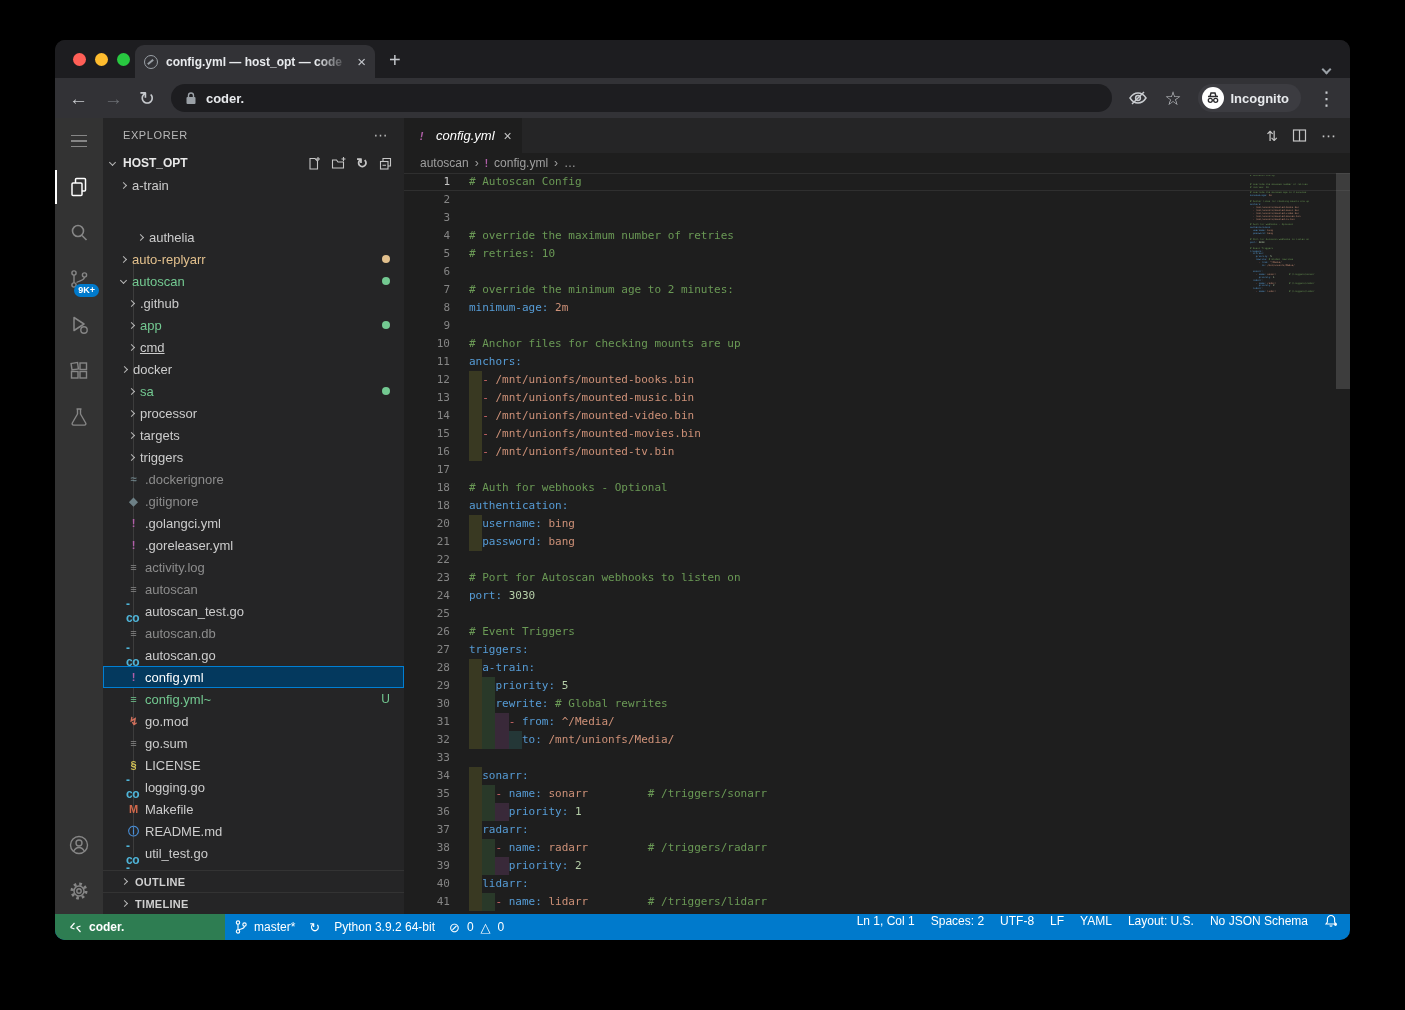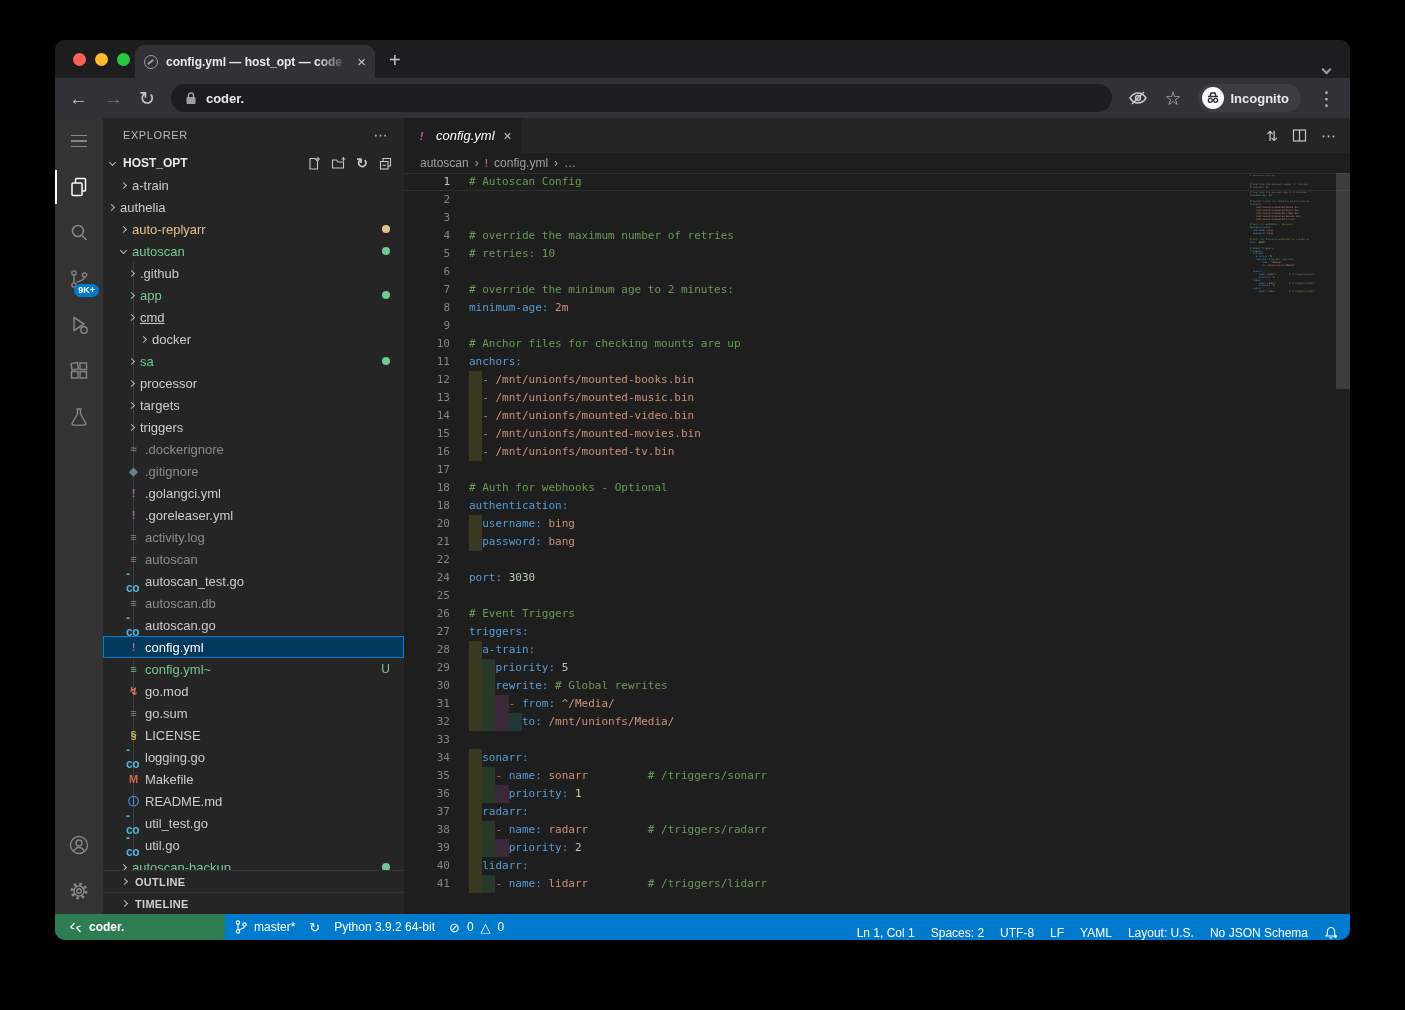--- a/index.html
+++ b/index.html
@@ -95,21 +95,21 @@
   .tok { position:relative; }
   .c{color:#6a9955}.k{color:#569cd6}.s{color:#ce9178}.n{color:#b5cea8}.d{color:#d16969}.t{color:#d4d4d4}
   .minimap { position:absolute; top:2px; right:16px; width:84px; overflow:hidden;
     font-size:2.4px; line-height:2.9px; white-space:pre; opacity:.95; }
   .vslider { position:absolute; right:0; top:-6px; width:14px; height:222px; background:rgba(121,121,121,.35); }
 
   
   .statusbar { height:26px; flex:none; background:#007acc; display:flex; align-items:stretch; color:#fff; font-size:12px; }
   .st-remote { background:#2e7d52; display:flex; align-items:center; gap:7px; padding:0 14px; width:170px; font-weight:700; }
   .st-left { display:flex; align-items:center; gap:14px; padding:0 10px; }
-  .st-right { margin-left:auto; display:flex; align-items:flex-end; gap:16px; padding-right:12px; }
+  .st-right { margin-left:auto; display:flex; align-items:flex-start; gap:16px; padding-right:12px; }
   .st-item { display:flex; align-items:center; gap:7px; white-space:nowrap; }
   .st-ic { font-size:13px; line-height:1; }
   svg.icon { display:block; }
 </style>
 </head>
 <body>
 
 <div class="window">
 
   <div class="tabstrip">
@@ -247,21 +247,21 @@
               <path d="M5 5.5V2.5h7.5V10h-2.5M4.5 9.2h3.5" stroke="#cfcfcf" stroke-width="1.1" fill="none"></path>
             </svg>
         </span>
       </div>
       <div class="tree">
         <div class="guide"></div>
       <div class="trow" style="padding-left: 15px;">
             <span class="chev right"></span>
             <span class="lbl">a-train</span>
           </div>
-          <div class="trow" style="padding-left: 3px;">
+          <div class="trow" style="padding-left: 32px; margin-top: 30px;">
             <span class="chev right"></span>
             <span class="lbl">authelia</span>
           </div>
           <div class="trow" style="padding-left: 15px;">
             <span class="chev right"></span>
             <span class="lbl c-orange">auto-replyarr</span>
             <span class="dot o"></span>
           </div>
           <div class="trow" style="padding-left: 15px;">
             <span class="chev down"></span>
@@ -274,21 +274,21 @@
           </div>
           <div class="trow" style="padding-left: 23px; align-items: center;">
             <span class="chev right"></span>
             <span class="lbl c-green">app</span>
             <span class="dot g"></span>
           </div>
           <div class="trow" style="padding-left: 23px; text-decoration: underline;">
             <span class="chev right"></span>
             <span class="lbl">cmd</span>
           </div>
-          <div class="trow" style="padding-left: 35px;">
+          <div class="trow" style="padding-left: 16px;">
             <span class="chev right"></span>
             <span class="lbl">docker</span>
           </div>
           <div class="trow" style="padding-left: 23px;">
             <span class="chev right"></span>
             <span class="lbl c-green">sa</span>
             <span class="dot g"></span>
           </div>
           <div class="trow" style="padding-left: 23px;">
             <span class="chev right"></span>
@@ -436,20 +436,21 @@
             <div class="code-line"><span class="lnum">13</span><span class="lcontent"><span class="ib ib0" style="left: 0ch;"></span><span class="tok t">  </span><span class="tok d">- </span><span class="tok s">/mnt/unionfs/mounted-music.bin</span></span></div>
             <div class="code-line"><span class="lnum">14</span><span class="lcontent"><span class="ib ib0" style="left: 0ch;"></span><span class="tok t">  </span><span class="tok d">- </span><span class="tok s">/mnt/unionfs/mounted-video.bin</span></span></div>
             <div class="code-line"><span class="lnum">15</span><span class="lcontent"><span class="ib ib0" style="left: 0ch;"></span><span class="tok t">  </span><span class="tok d">- </span><span class="tok s">/mnt/unionfs/mounted-movies.bin</span></span></div>
             <div class="code-line"><span class="lnum">16</span><span class="lcontent"><span class="ib ib0" style="left: 0ch;"></span><span class="tok t">  </span><span class="tok d">- </span><span class="tok s">/mnt/unionfs/mounted-tv.bin</span></span></div>
             <div class="code-line"><span class="lnum">17</span><span class="lcontent"></span></div>
             <div class="code-line"><span class="lnum">18</span><span class="lcontent"><span class="tok c"># Auth for webhooks - Optional</span></span></div>
             <div class="code-line"><span class="lnum">18</span><span class="lcontent"><span class="tok k">authentication:</span></span></div>
             <div class="code-line"><span class="lnum">20</span><span class="lcontent"><span class="ib ib0" style="left: 0ch;"></span><span class="tok t">  </span><span class="tok k">username:</span><span class="tok s"> bing</span></span></div>
             <div class="code-line"><span class="lnum">21</span><span class="lcontent"><span class="ib ib0" style="left: 0ch;"></span><span class="tok t">  </span><span class="tok k">password:</span><span class="tok s"> bang</span></span></div>
             <div class="code-line"><span class="lnum">22</span><span class="lcontent"></span></div>
+            <div class="code-line"><span class="lnum">23</span><span class="lcontent"><span class="tok c"># Port for Autoscan webhooks to listen on</span></span></div>
             <div class="code-line"><span class="lnum">24</span><span class="lcontent"><span class="tok k">port:</span><span class="tok n"> 3030</span></span></div>
             <div class="code-line"><span class="lnum">25</span><span class="lcontent"></span></div>
             <div class="code-line"><span class="lnum">26</span><span class="lcontent"><span class="tok c"># Event Triggers</span></span></div>
             <div class="code-line"><span class="lnum">27</span><span class="lcontent"><span class="tok k">triggers:</span></span></div>
             <div class="code-line"><span class="lnum">28</span><span class="lcontent"><span class="ib ib0" style="left: 0ch;"></span><span class="tok t">  </span><span class="tok k">a-train:</span></span></div>
             <div class="code-line"><span class="lnum">29</span><span class="lcontent"><span class="ib ib0" style="left: 0ch;"></span><span class="ib ib1" style="left: 2ch;"></span><span class="tok t">    </span><span class="tok k">priority:</span><span class="tok n"> 5</span></span></div>
             <div class="code-line"><span class="lnum">30</span><span class="lcontent"><span class="ib ib0" style="left: 0ch;"></span><span class="ib ib1" style="left: 2ch;"></span><span class="tok t">    </span><span class="tok k">rewrite: </span><span class="tok c"># Global rewrites</span></span></div>
             <div class="code-line"><span class="lnum">31</span><span class="lcontent"><span class="ib ib0" style="left: 0ch;"></span><span class="ib ib1" style="left: 2ch;"></span><span class="ib ib2" style="left: 4ch;"></span><span class="tok t">      </span><span class="tok d">- </span><span class="tok k">from:</span><span class="tok s"> ^/Media/</span></span></div>
             <div class="code-line"><span class="lnum">32</span><span class="lcontent"><span class="ib ib0" style="left: 0ch;"></span><span class="ib ib1" style="left: 2ch;"></span><span class="ib ib2" style="left: 4ch;"></span><span class="ib ib3" style="left: 6ch;"></span><span class="tok t">        </span><span class="tok k">to:</span><span class="tok s"> /mnt/unionfs/Media/</span></span></div>
             <div class="code-line"><span class="lnum">33</span><span class="lcontent"></span></div>

